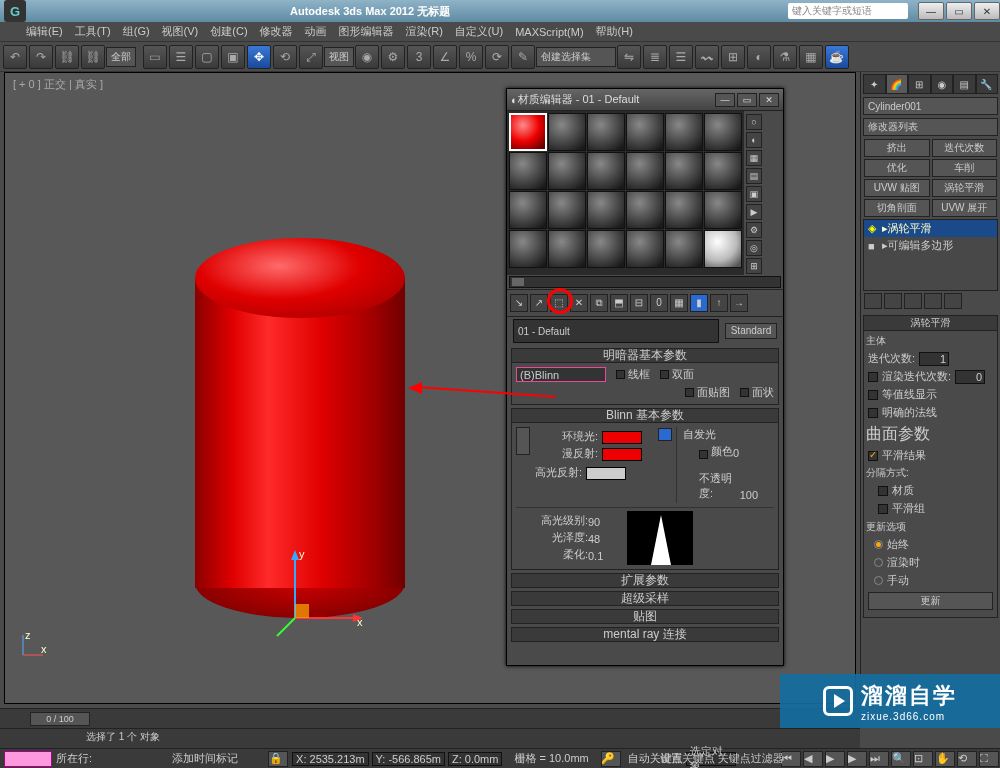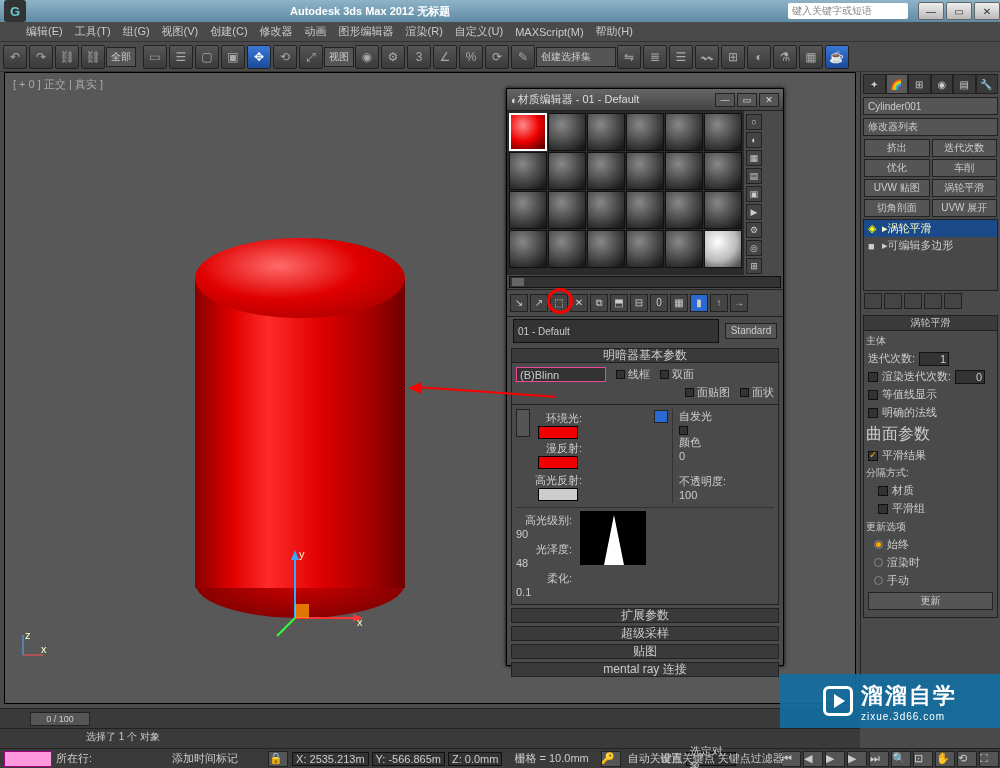--- a/index.html
+++ b/index.html
@@ -76,21 +76,21 @@
 .mat-toolbar .mtb.blue { background:#2a6ad0;}
 .redcircle { position:absolute; left:40px; top:-2px; width:26px; height:26px; border:3px solid #f00; border-radius:50%; pointer-events:none;}
 .matname-row { display:flex; align-items:center; padding:2px 6px;}
 .matname-row .namedrop { flex:1; height:24px; background:#333; border:1px solid #111; padding:0 4px; font-size:10px; display:flex; align-items:center;}
 .matname-row .typebtn { width:52px; height:16px; background:#555; border:1px solid #222; margin-left:6px; text-align:center; line-height:14px; font-size:10px;}
 .rollhead { background:#3a3a3a; border:1px solid #222; text-align:center; height:15px; line-height:13px; font-size:12px; margin:3px 4px 0 4px;}
 .rollbody { border:1px solid #222; border-top:none; margin:0 4px; padding:4px; font-size:10px;}
 .shader-row { display:flex; align-items:center;}
 .shader-row .drop { width:90px; height:15px; background:#333; border:1px solid #ec4899; padding:0 3px; display:flex; align-items:center;}
 .chk-sm { width:9px;height:9px;background:#333;border:1px solid #111;margin:0 3px 0 10px;}
-.colorrow { display:flex; align-items:flex-start; margin:2px 0;flex-direction:column;}
+.colorrow { display:flex; align-items:flex-end; margin:2px 16px;}
 .colorrow label{ width:48px; text-align:right;}
 .swatch { width:40px; height:13px; border:1px solid #000; margin-left:4px;}
 .swatch.red{background:#e00;} .swatch.grey{background:#ccc;}
 .lockbtn { width:14px; height:28px; background:#555; border:1px solid #222; margin-right:4px;}
 .glossgraph { width:66px; height:54px; background:#000; margin-left:8px; position:relative;}
 .glossgraph::after { content:""; position:absolute; left:24px; bottom:0; width:0; height:0; border-left:10px solid transparent; border-right:10px solid transparent; border-bottom:50px solid #fff;}
 
 
 .arrow { position:absolute; z-index:20; pointer-events:none;}
 .arrow-line { position:absolute; left:416px; top:314px; width:140px; height:2px; background:#f00; transform-origin:left center; transform:rotate(4deg);}
@@ -302,20 +302,21 @@
         <span>双面</span>
     </div>
     <div class="shader-row" style="margin-top:3px;justify-content:flex-end">
       <div class="chk-sm"></div>
         <span>面贴图</span>
       <div class="chk-sm"></div>
         <span>面状</span>
     </div>
   </div>
 
+  <div class="rollhead">Blinn 基本参数</div>
   <div class="rollbody">
     <div style="display:flex">
       <div style="flex:1">
         <div style="display:flex">
           <div class="lockbtn"></div>
           <div style="flex:1">
             <div class="colorrow">
                 <label>环境光:</label>
                 <div class="swatch red"></div>
               </div>

